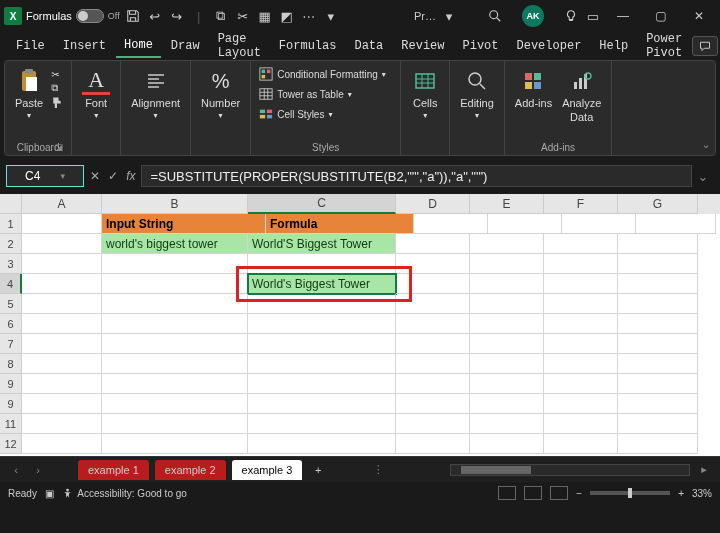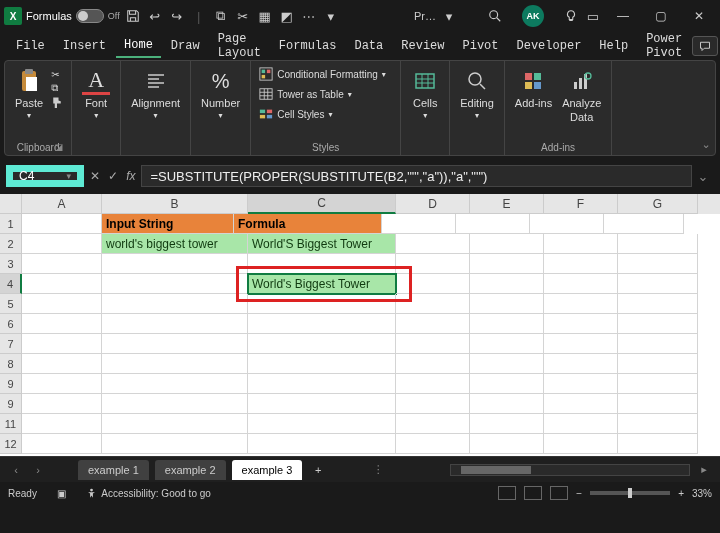--- a/index.html
+++ b/index.html
@@ -30,21 +30,21 @@
   .ribbon .group .body { flex: 1; display: flex; align-items: flex-start; gap: 6px; }
   .ribbon .group .label { text-align: center; font-size: 10px; color: #aaa; padding-top: 2px; position: relative; }
   .ribbon .bigbtn { display: flex; flex-direction: column; align-items: center; gap: 2px; padding: 2px 2px; }
   .ribbon .bigbtn .ico { width: 28px; height: 28px; display: flex; align-items: center; justify-content: center; font-size: 18px; }
   .ribbon .vstack { display: flex; flex-direction: column; gap: 2px; font-size: 10px; }
   .ribbon .smallrow { display: flex; align-items: center; gap: 4px; white-space: nowrap; }
   .ribbon .dlg { position: absolute; right: 0; bottom: 1px; font-size: 9px; color: #888; }
 
   
   .formulabar { height: 28px; background: #1a1a1a; display: flex; align-items: center; margin-top: 6px; padding: 0 6px; font-size: 13px; gap: 0; }
-  .formulabar .namebox { width: 78px; height: 22px; background: #2a2a2a; border: 7px solid #5eead4; display: flex; align-items: center; padding: 0 6px; font-size: 12px; color: #fff; text-align: center; }
+  .formulabar .namebox { width: 78px; height: 22px; background: #2a2a2a; border: 1px solid #5eead4; display: flex; align-items: center; padding: 0 18px; font-size: 12px; color: #fff; text-align: center; }
   .formulabar .namebox .arrow { margin-left: auto; font-size: 9px; color: #888; }
   .formulabar .fx-btns { display: flex; align-items: center; padding: 0 6px; color: #aaa; gap: 8px; font-size: 12px; }
   .formulabar .fx-btns .fx { font-style: italic; }
   .formulabar .formula { flex: 1; height: 22px; background: #2a2a2a; border: 1px solid #444; display: flex; align-items: center; padding: 0 8px; font-family: Consolas, monospace; font-size: 13px; color: #eee; }
   .formulabar .expand { width: 22px; text-align: center; color: #888; }
 
   
   .gridwrap { position: relative; margin-top: 4px; height: 262px; background: #fff; color: #000; overflow: hidden; }
   .colheaders { display: flex; height: 20px; background: #e6e6e6; font-size: 12px; }
   .colheaders .corner { width: 22px; background: #e6e6e6; border-right: 1px solid #ccc; border-bottom: 1px solid #ccc; }
@@ -58,28 +58,28 @@
   .row { display: flex; height: 20px; }
   .cell { border-right: 1px solid #d4d4d4; border-bottom: 1px solid #d4d4d4; display: flex; align-items: center; padding: 0 4px; font-size: 12px; overflow: hidden; white-space: nowrap; }
   .cell.header-orange { background: #e8833a; font-weight: bold; color: #000; }
   .cell.green { background: #a8e6a8; color: #103a10; }
   .cell.active { outline: 2px solid #107c41; outline-offset: -1px; }
   .redbox { position: absolute; border: 3px solid #d22; pointer-events: none; }
 
   
   .sheetbar { height: 26px; background: #1f1f1f; display: flex; align-items: center; padding: 0 8px; font-size: 11px; color: #ccc; gap: 6px; border-top: 1px solid #333; }
   .sheetbar .navbtn { width: 16px; text-align: center; color: #888; }
-  .sheetbar .stab { padding: 4px 10px; background: #404040; border-radius: 3px 3px 0 0; cursor: pointer; }
+  .sheetbar .stab { padding: 4px 10px; background: #b91c1c; border-radius: 3px 3px 0 0; cursor: pointer; }
   .sheetbar .stab.active { background: #fff; color: #000; }
   .sheetbar .addtab { width: 20px; text-align: center; color: #ccc; }
   .sheetbar .hscroll { margin-left: auto; width: 240px; height: 12px; background: #2a2a2a; position: relative; border: 1px solid #444; }
   .sheetbar .hscroll .thumb { position: absolute; left: 10px; top: 1px; width: 70px; height: 8px; background: #666; }
 
   
-  .statusbar { height: 22px; background: #1a1a1a; display: flex; align-items: center; padding: 0 8px; font-size: 10px; color: #ccc; gap: 20px; }
+  .statusbar { height: 22px; background: #1a1a1a; display: flex; align-items: center; padding: 0 8px; font-size: 10px; color: #ccc; gap: 8px; }
   .statusbar .right { margin-left: auto; display: flex; align-items: center; gap: 8px; }
   .statusbar .viewbtn { width: 18px; height: 14px; border: 1px solid #666; }
   .statusbar .zoom-slider { width: 80px; height: 4px; background: #555; position: relative; }
   .statusbar .zoom-slider::after { content: ""; position: absolute; left: 38px; top: -3px; width: 4px; height: 10px; background: #ccc; }
 
   svg { display: block; }
 </style>
 </head>
 <body>
 
@@ -375,21 +375,21 @@
       <div class="rh">8</div>
       <div class="rh">9</div>
       <div class="rh">9</div>
       <div class="rh">11</div>
       <div class="rh">12</div>
     </div>
     <div class="cells">
 
       <div class="row">
         <div class="cell" style="width:80px"></div>
-        <div class="cell header-orange" style="width:132px">Input String</div>
+        <div class="cell header-orange" style="width:164px">Input String</div>
         <div class="cell header-orange" style="width:148px">Formula</div>
         <div class="cell" style="width:74px"></div>
         <div class="cell" style="width:74px"></div>
         <div class="cell" style="width:74px"></div>
         <div class="cell" style="width:80px"></div>
       </div>
 
       <div class="row">
         <div class="cell" style="width:80px"></div>
         <div class="cell green" style="width:146px">world's biggest tower</div>

